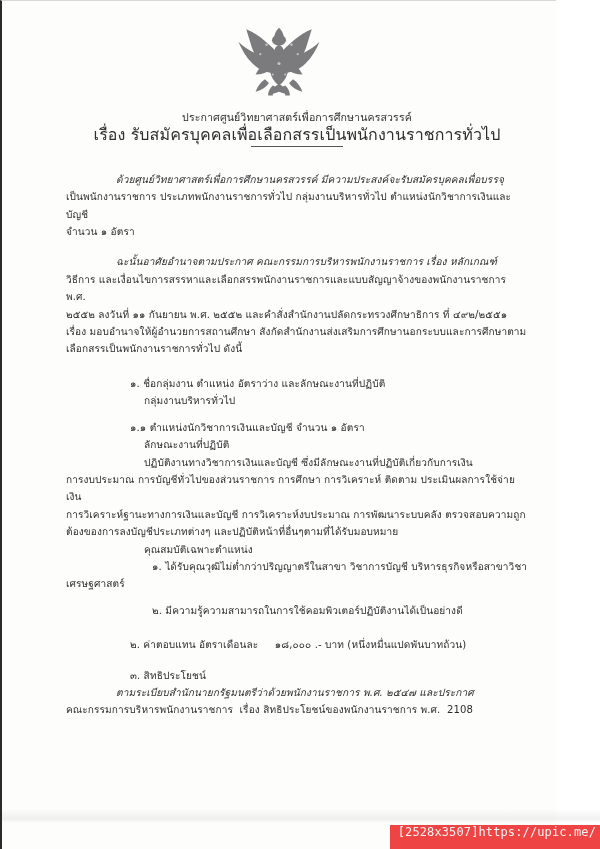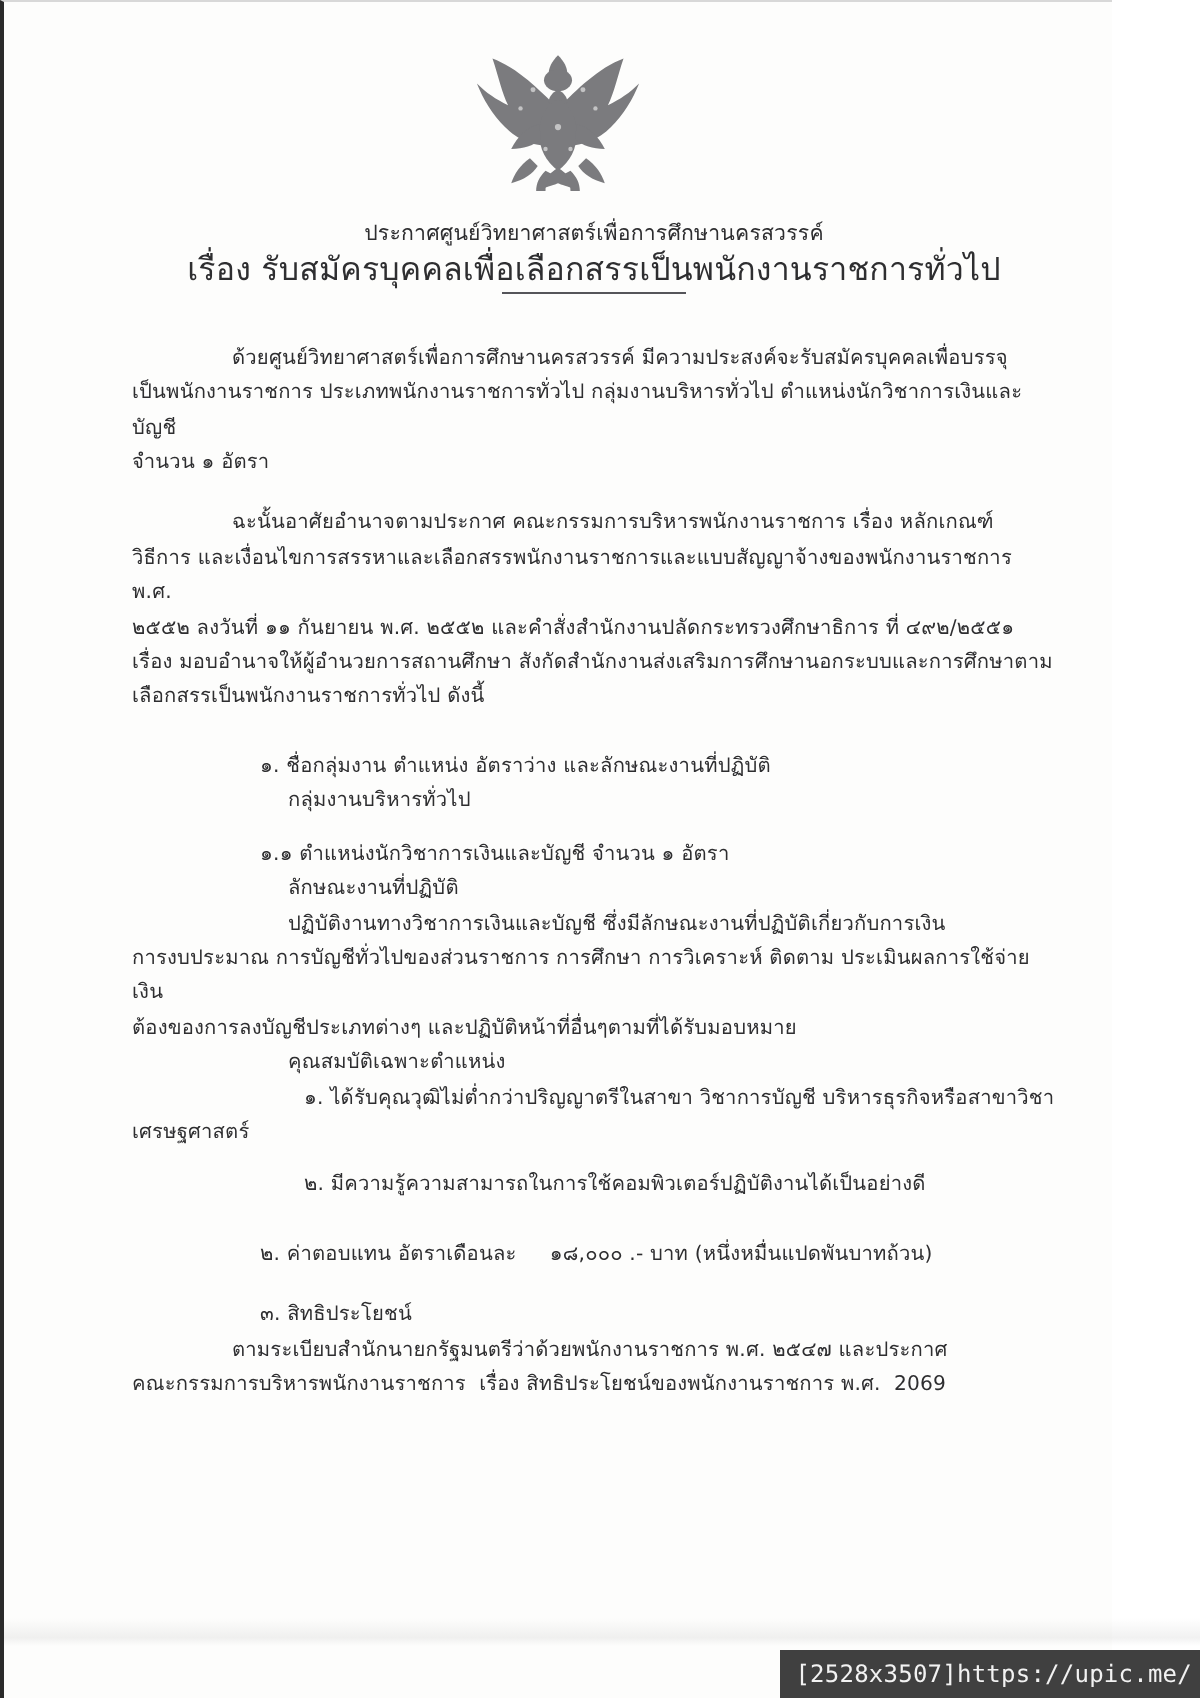--- a/index.html
+++ b/index.html
@@ -81,34 +81,33 @@
   .rule {
     width: 92px;
     height: 1px;
     background: #55555a;
   }
 
   .gap-sm { height: 9px; }
   .gap-md { height: 13px; }
   .gap-lg { height: 17px; }
 
-  .ind-1 { padding-left: 50px; }   
+  .ind-1 { padding-left: 50px; font-style: italic; }   
   .ind-2 { padding-left: 64px; }   
   .ind-3 { padding-left: 78px; }   
   .ind-4 { padding-left: 86px; }   
 
   
   #watermark {
     position: absolute;
     right: 0;
     bottom: 0;
     height: 24px;
     display: flex;
-    align-items: center;
-    background: #404040;
+    background: #ef4444;
     padding: 0 4px 0 8px;
   }
   #watermark-text {
     color: #f2f2f2;
     font-family: "DejaVu Sans Mono", "Liberation Mono", monospace;
     font-size: 12px;
     letter-spacing: 0.01em;
     white-space: nowrap;
   }
 </style>
@@ -183,38 +182,39 @@
     <div class="gap-lg"></div>
 
     <div>
       <div class="ln ind-2">๑. ชื่อกลุ่มงาน ตำแหน่ง อัตราว่าง และลักษณะงานที่ปฏิบัติ</div>
       <div class="ln ind-3">กลุ่มงานบริหารทั่วไป</div>
       <div class="gap-sm"></div>
       <div class="ln ind-2">๑.๑ ตำแหน่งนักวิชาการเงินและบัญชี จำนวน ๑ อัตรา</div>
       <div class="ln ind-3">ลักษณะงานที่ปฏิบัติ</div>
       <div class="ln ind-3">ปฏิบัติงานทางวิชาการเงินและบัญชี ซึ่งมีลักษณะงานที่ปฏิบัติเกี่ยวกับการเงิน</div>
       <div class="ln">การงบประมาณ การบัญชีทั่วไปของส่วนราชการ การศึกษา การวิเคราะห์ ติดตาม ประเมินผลการใช้จ่ายเงิน</div>
+      <div class="ln">การวิเคราะห์ฐานะทางการเงินและบัญชี การวิเคราะห์งบประมาณ การพัฒนาระบบคลัง ตรวจสอบความถูก</div>
       <div class="ln">ต้องของการลงบัญชีประเภทต่างๆ และปฏิบัติหน้าที่อื่นๆตามที่ได้รับมอบหมาย</div>
       <div class="ln ind-3">คุณสมบัติเฉพาะตำแหน่ง</div>
       <div class="ln ind-4">๑. ได้รับคุณวุฒิไม่ต่ำกว่าปริญญาตรีในสาขา วิชาการบัญชี บริหารธุรกิจหรือสาขาวิชา</div>
       <div class="ln">เศรษฐศาสตร์</div>
       <div class="gap-sm"></div>
       <div class="ln ind-4">๒. มีความรู้ความสามารถในการใช้คอมพิวเตอร์ปฏิบัติงานได้เป็นอย่างดี</div>
     </div>
 
     <div class="gap-lg"></div>
 
     <div class="ln ind-2"><span>๒. ค่าตอบแทน อัตราเดือนละ</span><span>&nbsp;&nbsp;&nbsp;&nbsp;&nbsp;</span><span>๑๘,๐๐๐ .-</span><span>&nbsp;</span><span>บาท (หนึ่งหมื่นแปดพันบาทถ้วน)</span></div>
 
     <div class="gap-md"></div>
 
     <div>
       <div class="ln ind-2">๓. สิทธิประโยชน์</div>
       <div class="ln ind-1">ตามระเบียบสำนักนายกรัฐมนตรีว่าด้วยพนักงานราชการ พ.ศ. ๒๕๔๗ และประกาศ</div>
-      <div class="ln">คณะกรรมการบริหารพนักงานราชการ  เรื่อง สิทธิประโยชน์ของพนักงานราชการ พ.ศ.  2069</div>
+      <div class="ln">คณะกรรมการบริหารพนักงานราชการ  เรื่อง สิทธิประโยชน์ของพนักงานราชการ พ.ศ.  2108</div>
     </div>
 
   </div>
 
   <div id="page-bottom-shadow"></div>
 </div>
 
 <div id="watermark">
   <span id="watermark-text">[2528x3507]https://upic.me/</span>
 </div>

